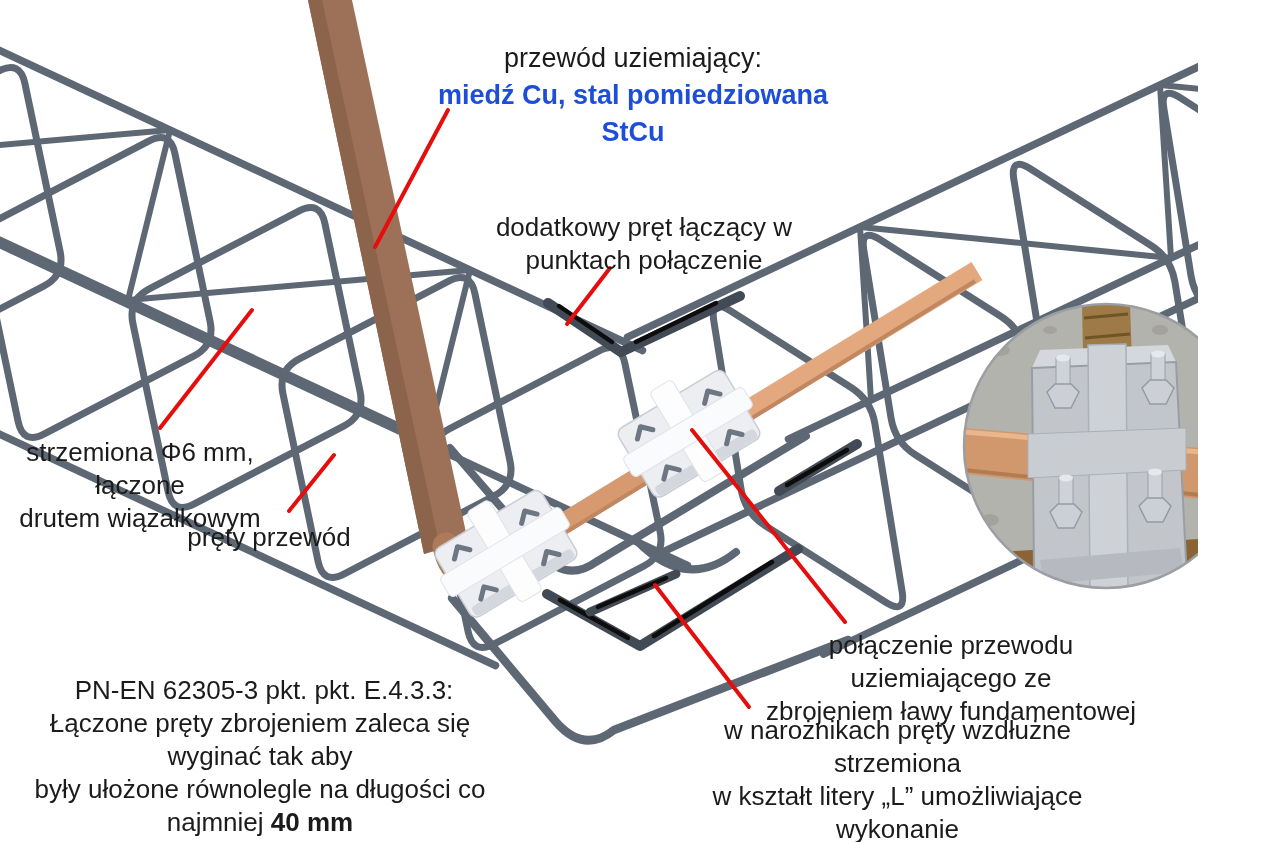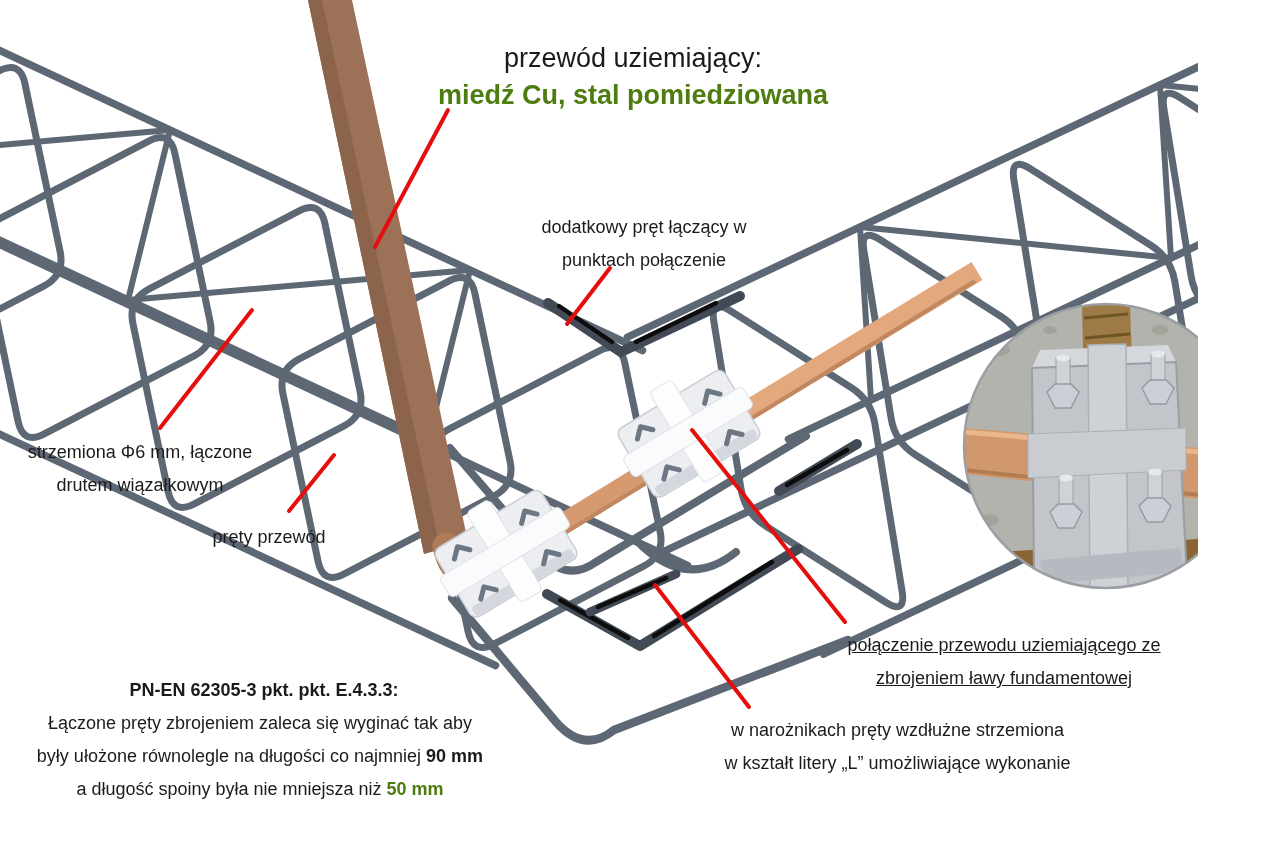--- a/index.html
+++ b/index.html
@@ -1,24 +1,24 @@
 <!DOCTYPE html>
 <html><head>
 <meta charset="utf-8">
 <style>
   html,body{margin:0;padding:0;background:#ffffff;}
   .canvas{
     position:relative;width:1198px;height:842px;background:#ffffff;
     overflow:hidden;font-family:"Liberation Sans",sans-serif;color:#1b1b1b;
   }
   svg#scene{position:absolute;left:0;top:0;}
-  .label{position:absolute;text-align:center;font-size:18px;line-height:33px;color:#1b1b1b;}
+  .label{position:absolute;text-align:center;font-size:26px;line-height:33px;color:#1b1b1b;}
   .label.big{font-size:27px;line-height:37px;}
-  .red{color:#4d7c0f;font-weight:bold;}
-  .bold{font-weight:bold;padding-left:8px;}
+  .red{color:#1d4ed8;font-weight:bold;}
+  .bold{font-weight:normal;padding-left:8px;}
 </style>
 </head>
 <body>
 
 <div class="canvas">
 
 <svg id="scene" width="1280" height="842" viewBox="0 0 1280 842">
 
   <g id="cage" fill="none" stroke="#5e6874" stroke-linecap="round" stroke-linejoin="round">
         <line x1="-145" y1="-17" x2="642.5" y2="350.5" stroke-width="7.5"></line>
@@ -176,44 +176,45 @@
         </g>
       </g>
     </g>
     <circle cx="1106" cy="446" r="142" fill="none" stroke="#9b9ea2" stroke-width="2.5"></circle>
   </g>
 </svg>
 
 <div class="label big" style="left:398px;top:40px;width:470px;">
   <div>przewód uziemiający:</div>
   <div class="red">miedź Cu, stal pomiedziowana</div>
+  <div class="red">StCu</div>
 </div>
 
 <div class="label" style="left:489px;top:211px;width:310px;">
   <div>dodatkowy pręt łączący w</div>
   <div>punktach połączenie</div>
 </div>
 
 <div class="label" style="left:-6px;top:436px;width:292px;">
   <div>strzemiona Φ6 mm, łączone</div>
   <div>drutem wiązałkowym</div>
 </div>
 
 <div class="label" style="left:148px;top:521px;width:242px;">
   <div>pręty przewód</div>
 </div>
 
 <div class="label" style="left:0px;top:674px;width:520px;">
   <div class="bold">PN-EN 62305-3 pkt. pkt. E.4.3.3:</div>
   <div>Łączone pręty zbrojeniem zaleca się wyginać tak aby</div>
-  <div><span>były ułożone równolegle na długości co najmniej </span><b>90 mm</b></div>
+  <div><span>były ułożone równolegle na długości co najmniej </span><b>40 mm</b></div>
   <div><span>a długość spoiny była nie mniejsza niż </span><b class="red">50 mm</b></div>
 </div>
 
-<div class="label" style="left:808px;top:629px;width:392px;text-decoration:underline;">
+<div class="label" style="left:755px;top:629px;width:392px;">
   <div>połączenie przewodu uziemiającego ze</div>
   <div>zbrojeniem ławy fundamentowej</div>
 </div>
 
 <div class="label" style="left:685px;top:714px;width:425px;">
   <div>w narożnikach pręty wzdłużne strzemiona</div>
   <div>w kształt litery „L” umożliwiające wykonanie</div>
 
 </div>
 

